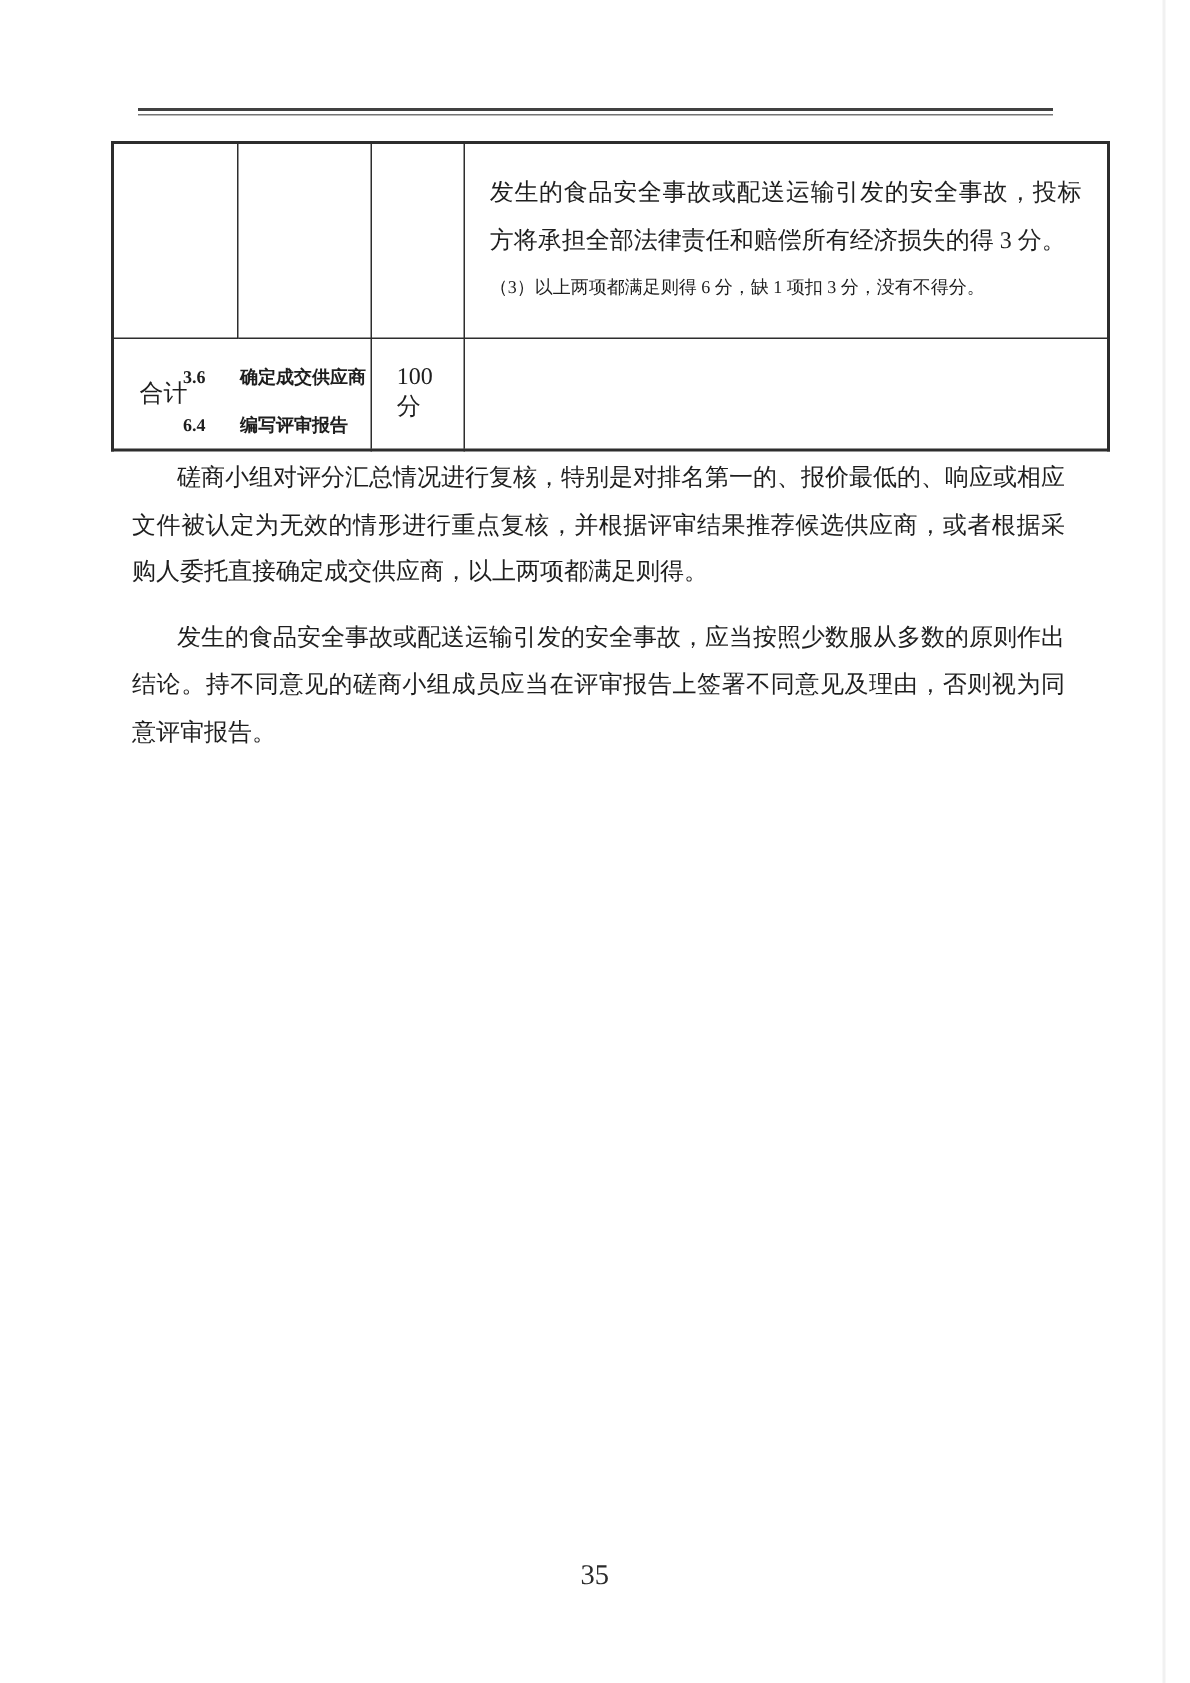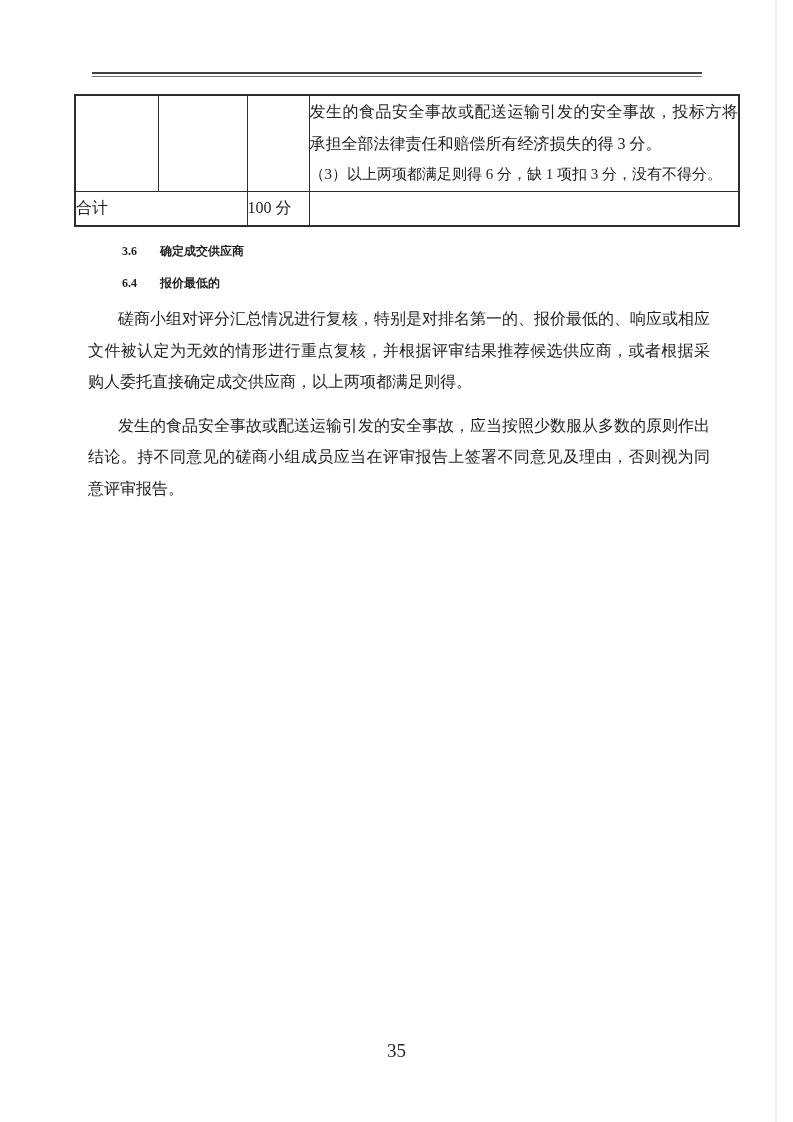--- a/index.html
+++ b/index.html
@@ -40,34 +40,34 @@
     position: absolute;
     left: 74px;
     top: 94px;
     width: 664px;
     border-collapse: collapse;
     table-layout: fixed;
     font-size: 16px;
   }
   .score-table td {
     border: 1.5px solid #2d2d2d;
-    padding: 0;
+    padding: 17px;
     vertical-align: top;
   }
   .score-table { border: 2px solid #2d2d2d; }
   .row-main { height: 95px; }
   .row-total { height: 35px; }
   .cell-detail { padding: 2px 4px 0 6px; }
   .cell-p {
     margin: 0;
     line-height: 31.5px;
     text-align: justify;
   }
   .cell-p-tight {
-    font-size: 15px;
+    font-size: 12px;
     white-space: nowrap;
     text-align: left;
   }
   .cell-center {
     text-align: left;
     vertical-align: middle !important;
   }
   
   .content {
     position: absolute;
@@ -139,21 +139,21 @@
   <div class="content">
 
     <h3 class="heading">
       <span class="h-num">3.6</span>
       <span class="h-title">确定成交供应商</span>
     </h3>
 
 
     <h3 class="heading">
       <span class="h-num">6.4</span>
-      <span class="h-title">报价最低的</span>
+      <span class="h-title">编写评审报告</span>
     </h3>
 
     <p class="body-para gap-sm">磋商小组对评分汇总情况进行复核，特别是对排名第一的、报价最低的、响应或相应文件被认定为无效的情形进行重点复核，并根据评审结果推荐候选供应商，或者根据采购人委托直接确定成交供应商，以上两项都满足则得。</p>
 
     <p class="body-para gap-md">发生的食品安全事故或配送运输引发的安全事故，应当按照少数服从多数的原则作出结论。持不同意见的磋商小组成员应当在评审报告上签署不同意见及理由，否则视为同意评审报告。</p>
 
   </div>
 
   <div class="page-number">35</div>
 

